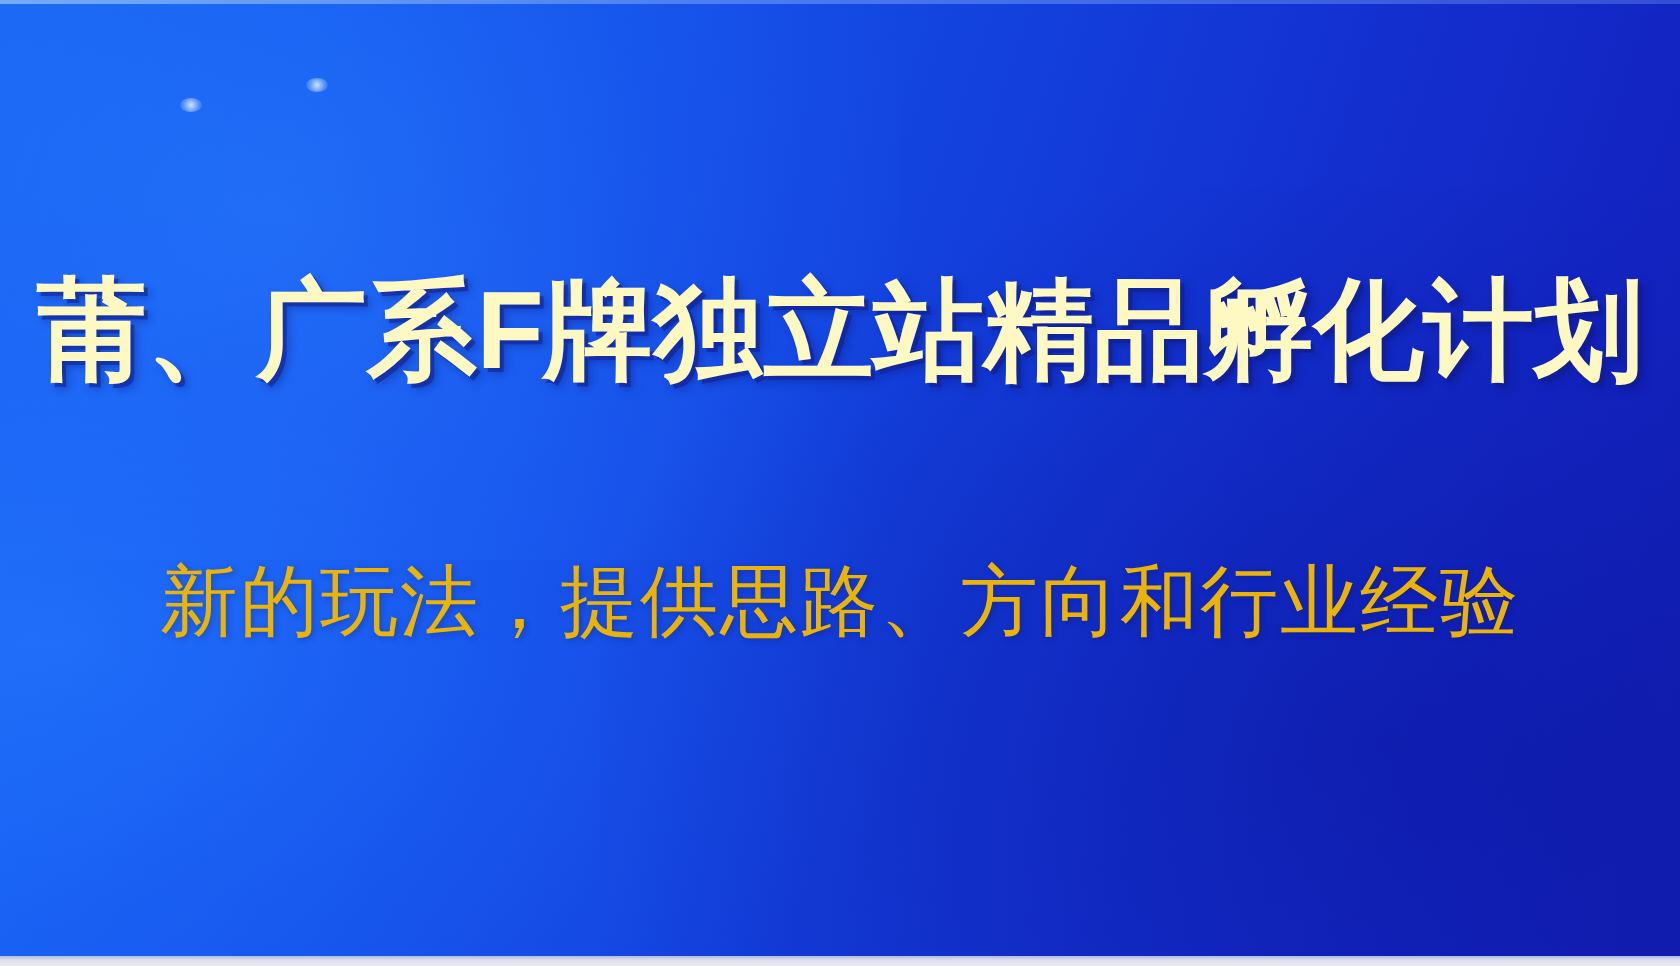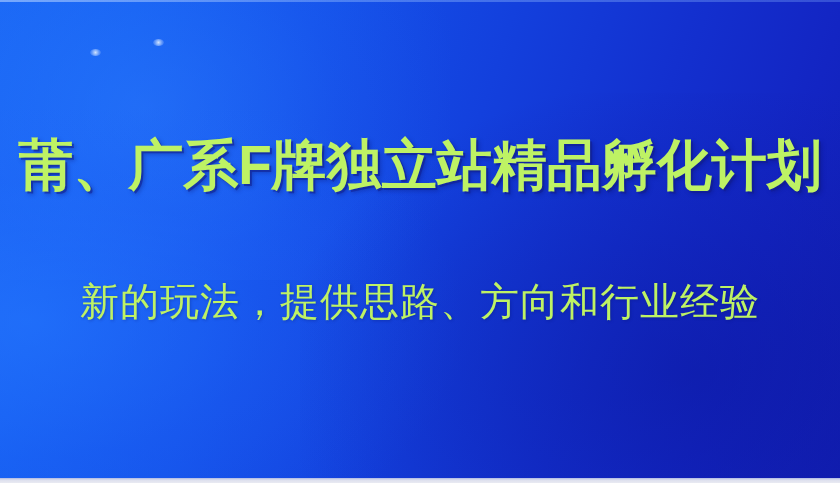--- a/index.html
+++ b/index.html
@@ -103,39 +103,39 @@
   .speck.s1 { left: 90px;  top: 49px; width: 11px; height: 7px; }
   .speck.s2 { left: 153px; top: 39px; width: 11px; height: 7px; }
 
   
   .headline {
     position: absolute;
     left: 0;
     top: 133px;
     width: 840px;
     text-align: center;
-    color: #bef264;
+    color: #fef9c3;
     font-size: 55px;
     line-height: 64px;
     font-weight: 700;
     letter-spacing: 0px;
     white-space: nowrap;
     text-shadow:
       2px 2px 0 rgba(18,30,140,0.55),
       3px 3px 4px rgba(10,18,110,0.35);
     -webkit-font-smoothing: antialiased;
   }
 
   .subhead {
     position: absolute;
     left: 0;
     top: 277px;
     width: 840px;
     text-align: center;
-    color: #bef264;
+    color: #eab308;
     font-size: 39px;
     line-height: 50px;
     font-weight: 400;
     letter-spacing: 1px;
     white-space: nowrap;
     text-shadow: 1px 1px 3px rgba(10,20,100,0.30);
   }
 </style>
 </head>
 <body>

